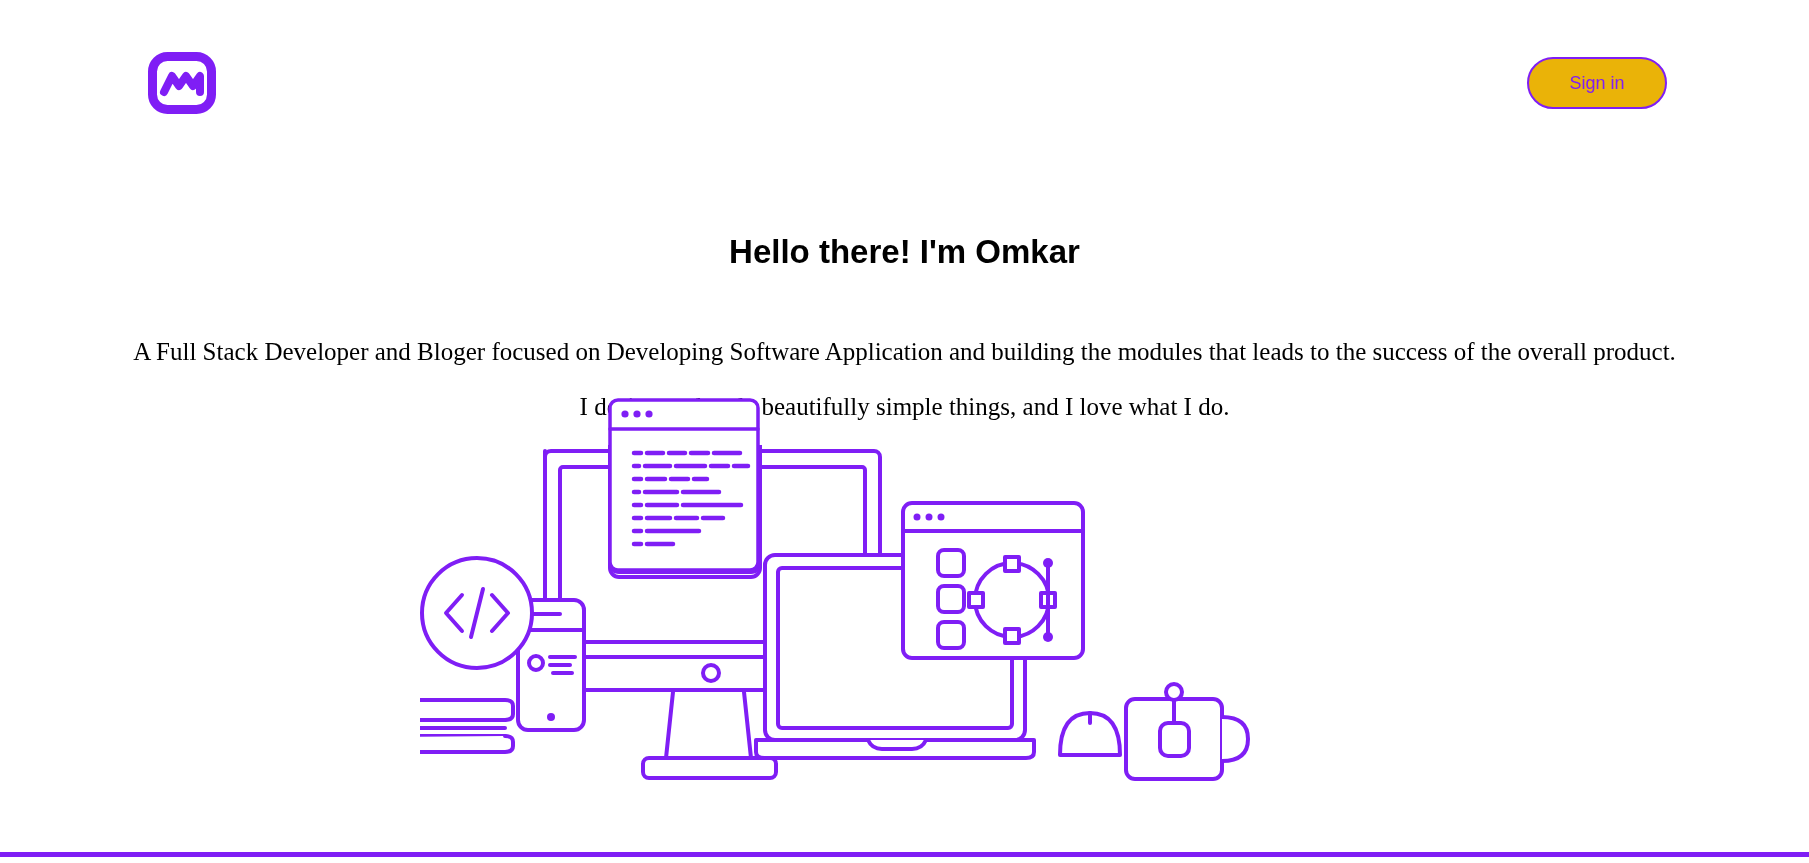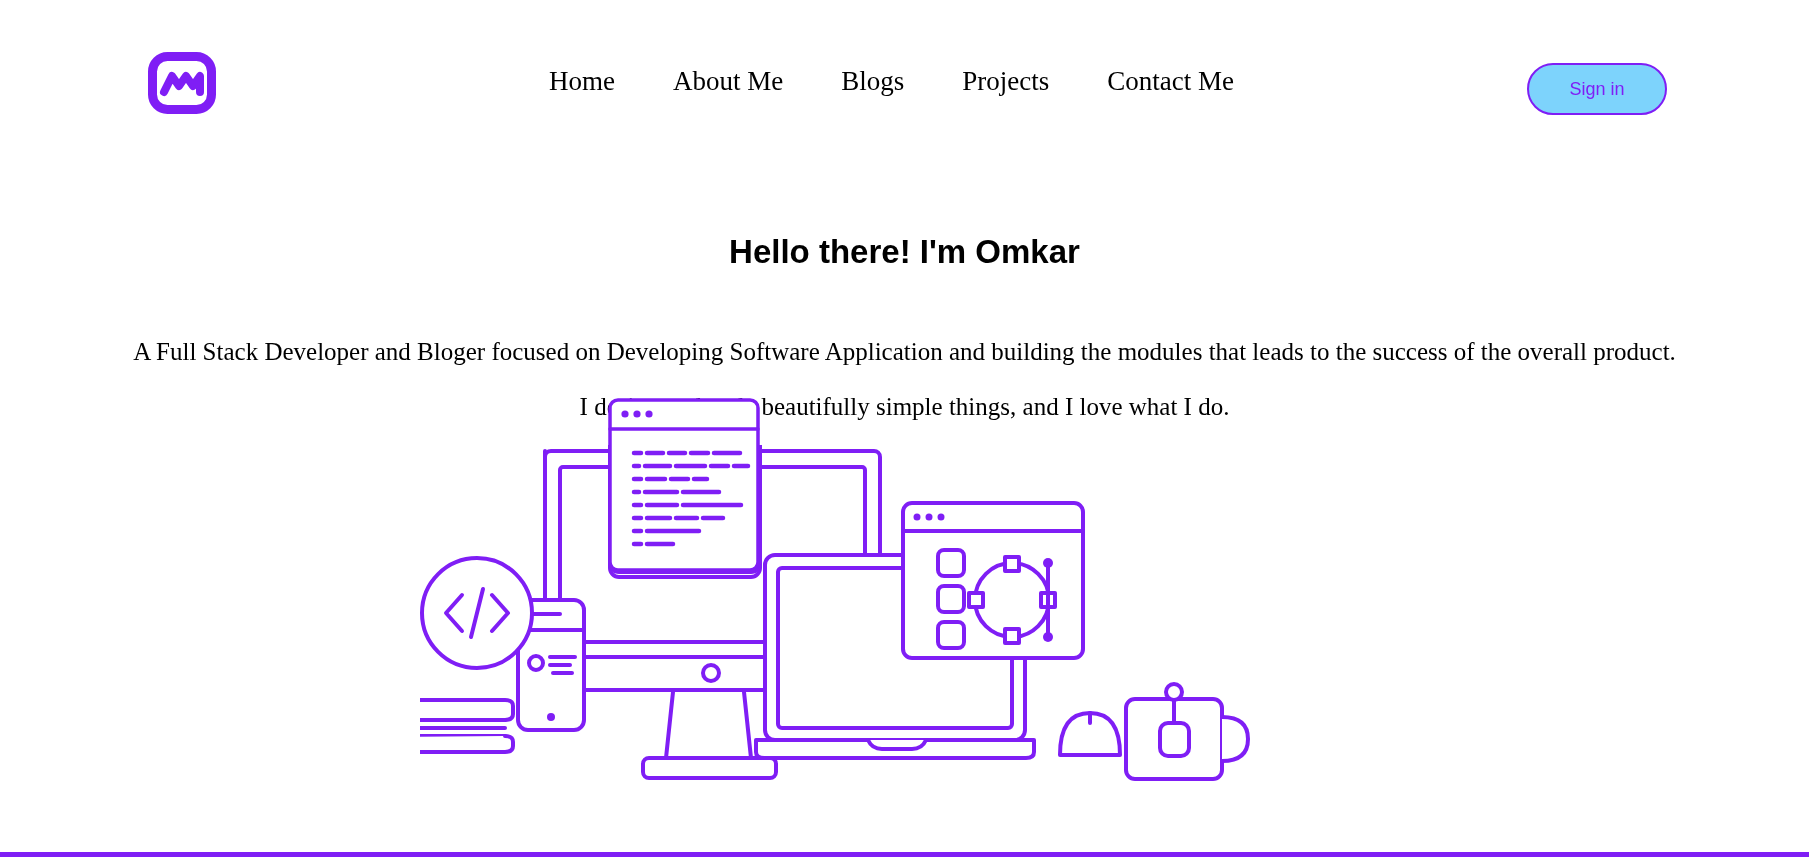--- a/index.html
+++ b/index.html
@@ -57,26 +57,26 @@
     color: #000000;
     text-decoration: none;
     white-space: nowrap;
     padding: 0 29px;
     cursor: pointer;
   }
 
   .signin-btn {
     position: absolute;
     left: 1527px;
-    top: 63px;
+    top: 57px;
     width: 140px;
     height: 52px;
     border: 2px solid #7f1ef5;
     border-radius: 26px;
-    background: #7dd3fc;
+    background: #eab308;
     color: #7f1ef5;
     font-family: "Liberation Sans", sans-serif;
     font-size: 18px;
     line-height: 1;
     display: flex;
     align-items: center;
     justify-content: center;
     cursor: pointer;
   }
 
@@ -135,27 +135,20 @@
 
   <header class="site-header">
 
     <a class="brand" href="#">
       <svg width="68" height="62" viewBox="0 0 68 62" fill="none">
         <rect x="4.5" y="4.5" width="59" height="53" rx="15" ry="15" stroke="#7f1ef5" stroke-width="9" fill="none"></rect>
         <path d="M16 40 L24 24 L31 34 L38 24 L45 34 L52 24 L52 40" stroke="#7f1ef5" stroke-width="8" fill="none" stroke-linecap="round" stroke-linejoin="round"></path>
       </svg>
     </a>
 
-    <nav class="main-nav">
-      <a class="nav-link" href="#">Home</a>
-      <a class="nav-link" href="#">About Me</a>
-      <a class="nav-link" href="#">Blogs</a>
-      <a class="nav-link" href="#">Projects</a>
-      <a class="nav-link" href="#">Contact Me</a>
-    </nav>
 
     <button class="signin-btn">Sign in</button>
   </header>
 
   <h1 class="hero-title">Hello there! I'm Omkar</h1>
 
   <p class="hero-para line1">A Full Stack Developer and Bloger focused on Developing Software Application and building the modules that leads to the success of the overall product.</p>
 
   <p class="hero-para line2">I design and code beautifully simple things, and I love what I do.</p>
 

